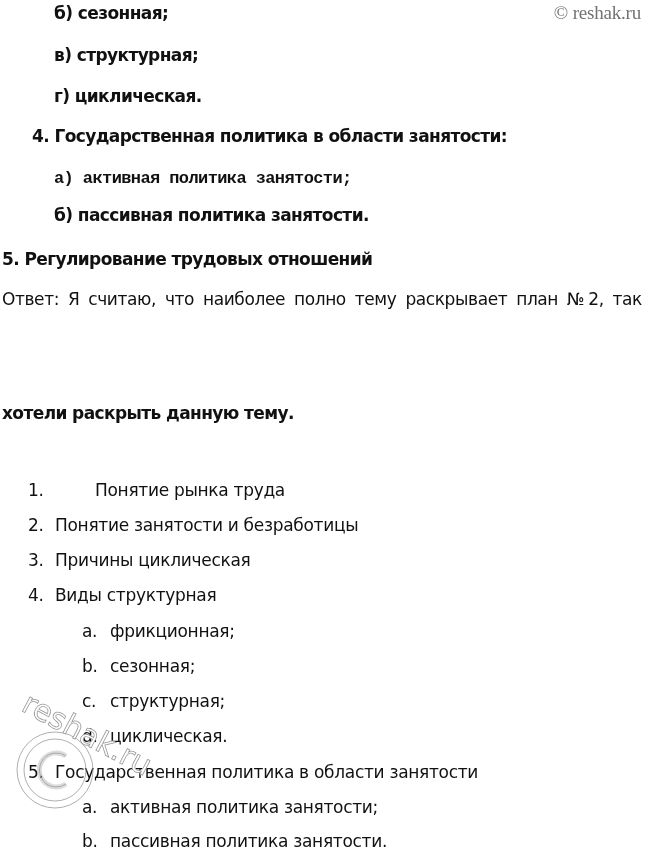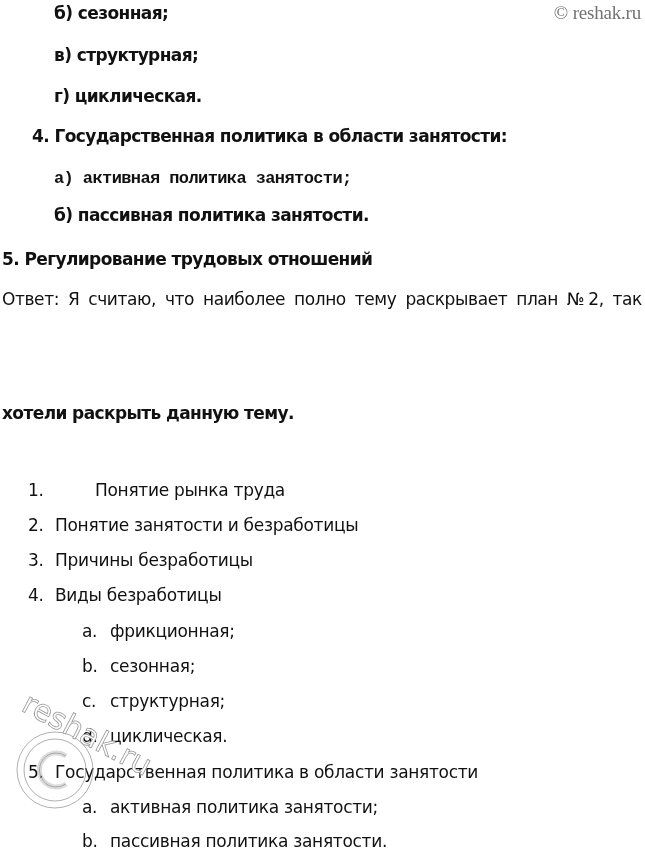--- a/index.html
+++ b/index.html
@@ -124,24 +124,24 @@
   </div>
 
   <div>
     <div class="num" style="left:28px; top:480px;">1.</div>
     <div class="num" style="left:55px; top:480px;margin-left:40px;">Понятие рынка труда</div>
 
     <div class="num" style="left:28px; top:515px;">2.</div>
     <div class="num" style="left:55px; top:515px;text-align:right;">Понятие занятости и безработицы</div>
 
     <div class="num" style="left:28px; top:550px;">3.</div>
-    <div class="num" style="left:55px; top:550px;">Причины безработицы</div>
+    <div class="num" style="left:55px; top:550px;">Причины циклическая</div>
 
     <div class="num" style="left:28px; top:585px;">4.</div>
-    <div class="num" style="left:55px; top:585px;">Виды безработицы</div>
+    <div class="num" style="left:55px; top:585px;">Виды структурная</div>
 
     <div class="num" style="left:82px; top:621px;">a.</div>
     <div class="num" style="left:110px; top:621px;">фрикционная;</div>
 
     <div class="num" style="left:82px; top:656px;">b.</div>
     <div class="num" style="left:110px; top:656px;">сезонная;</div>
 
     <div class="num" style="left:82px; top:691px;">c.</div>
     <div class="num" style="left:110px; top:691px;">структурная;</div>
 

